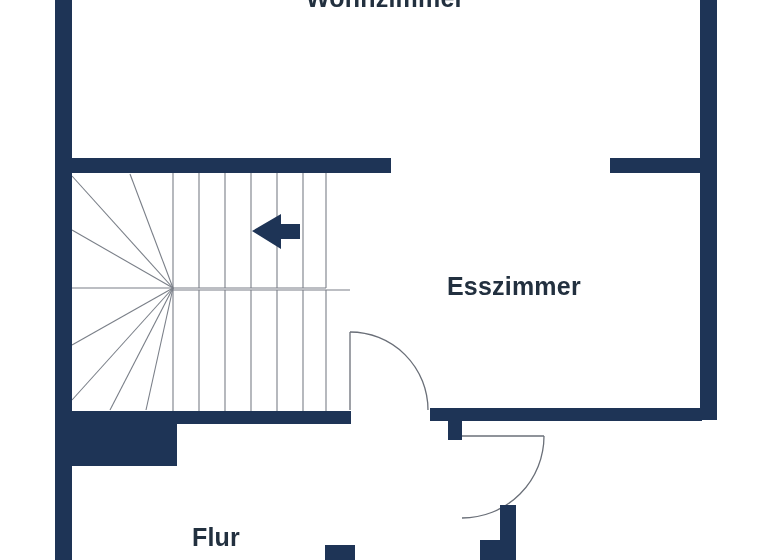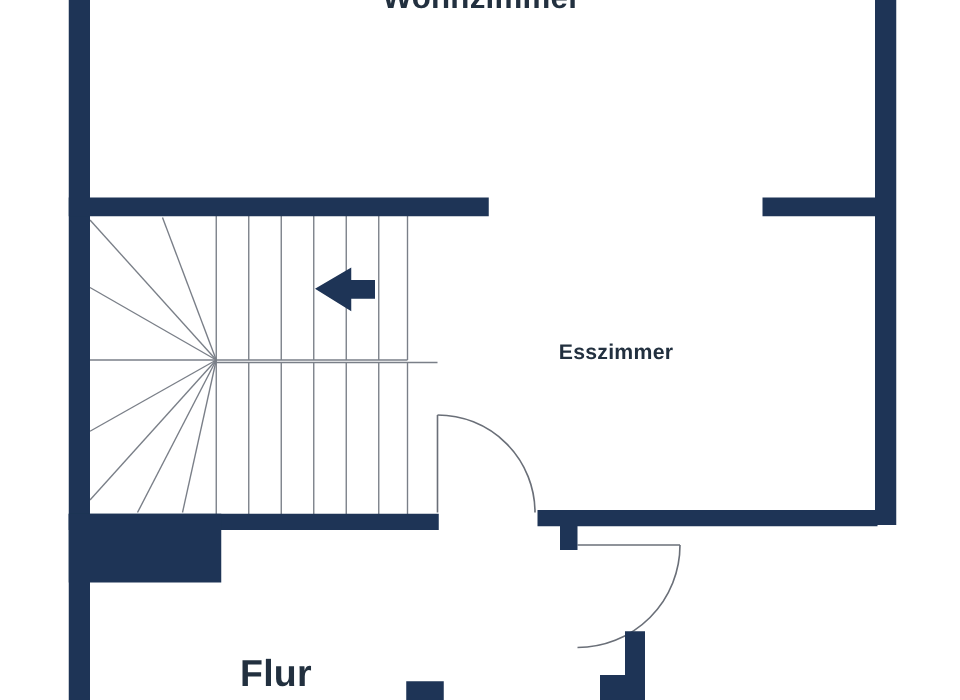--- a/index.html
+++ b/index.html
@@ -33,26 +33,26 @@
     user-select: none;
   }
   #label-wohnzimmer {
     left: 306px;
     top: -16px;
     font-size: 25px;
   }
   #label-esszimmer {
     left: 447px;
     top: 272px;
-    font-size: 17px;
+    font-size: 25px;
   }
   #label-flur {
     left: 192px;
     top: 523px;
-    font-size: 30px;
+    font-size: 25px;
   }
 </style>
 </head>
 <body>
 
 <div id="floorplan-root">
 
   <svg id="plan-svg" viewBox="0 0 768 560">
 
     <g stroke="#7a7f88" stroke-width="1.1" fill="none">

